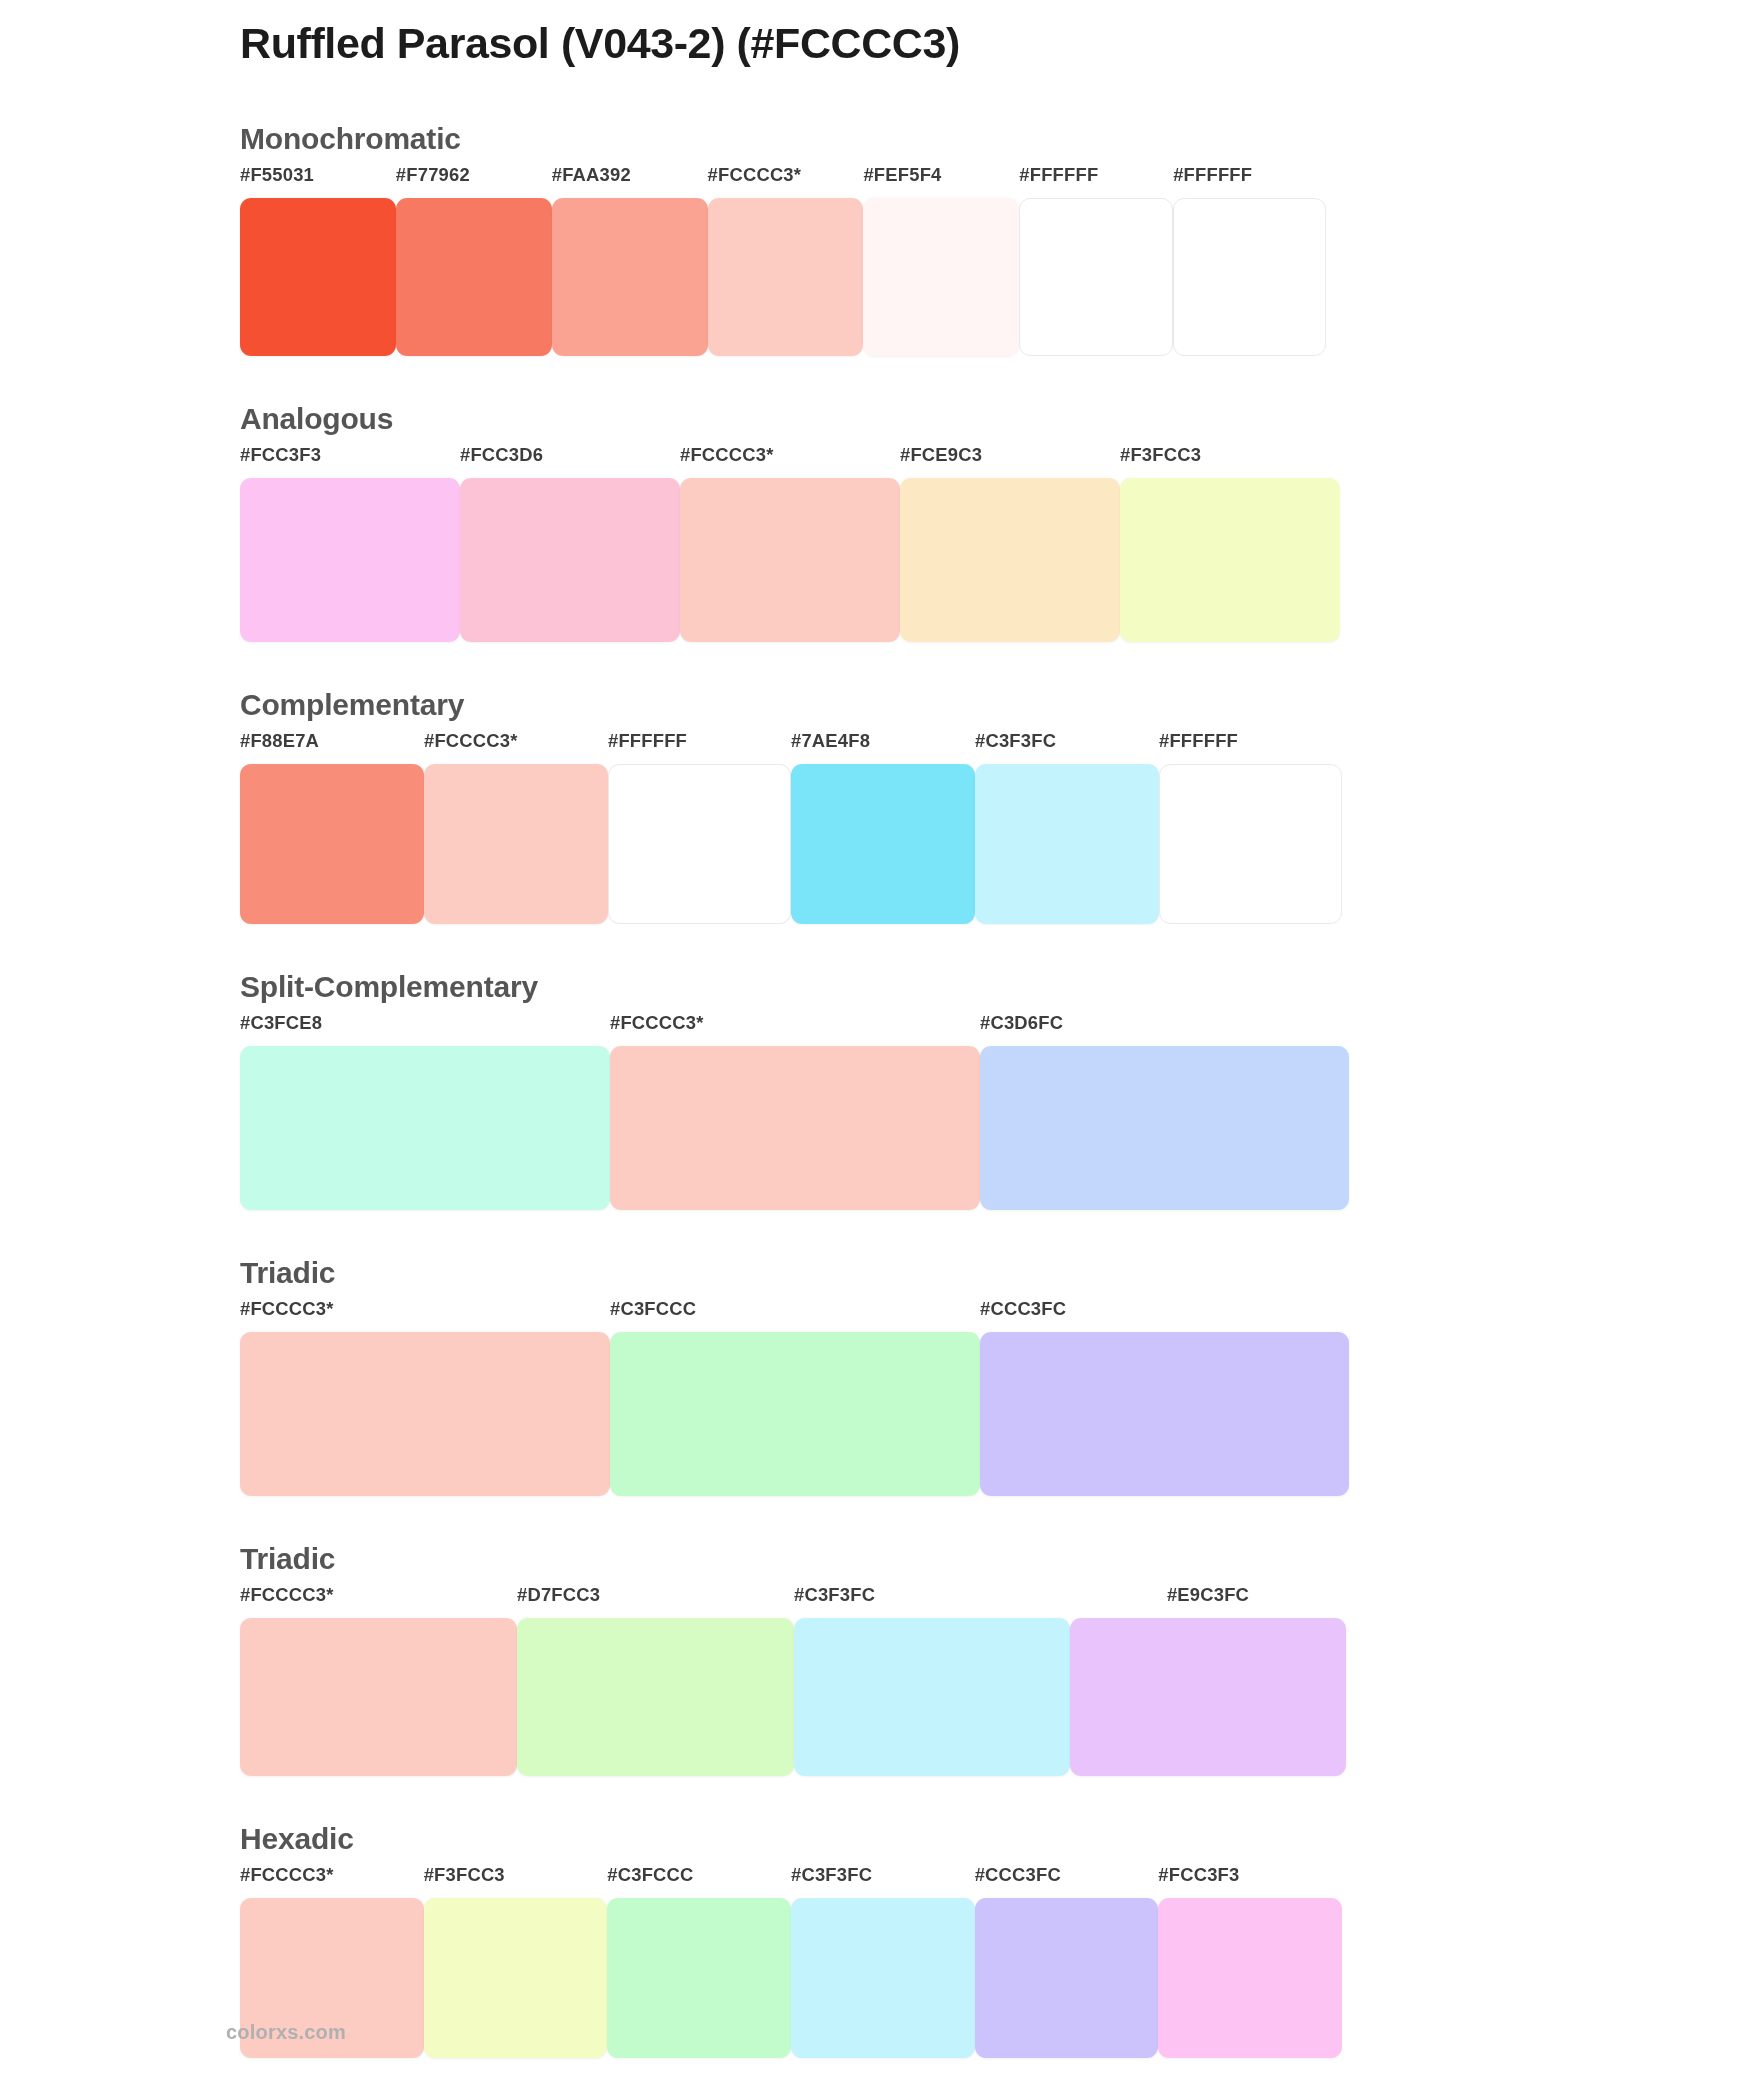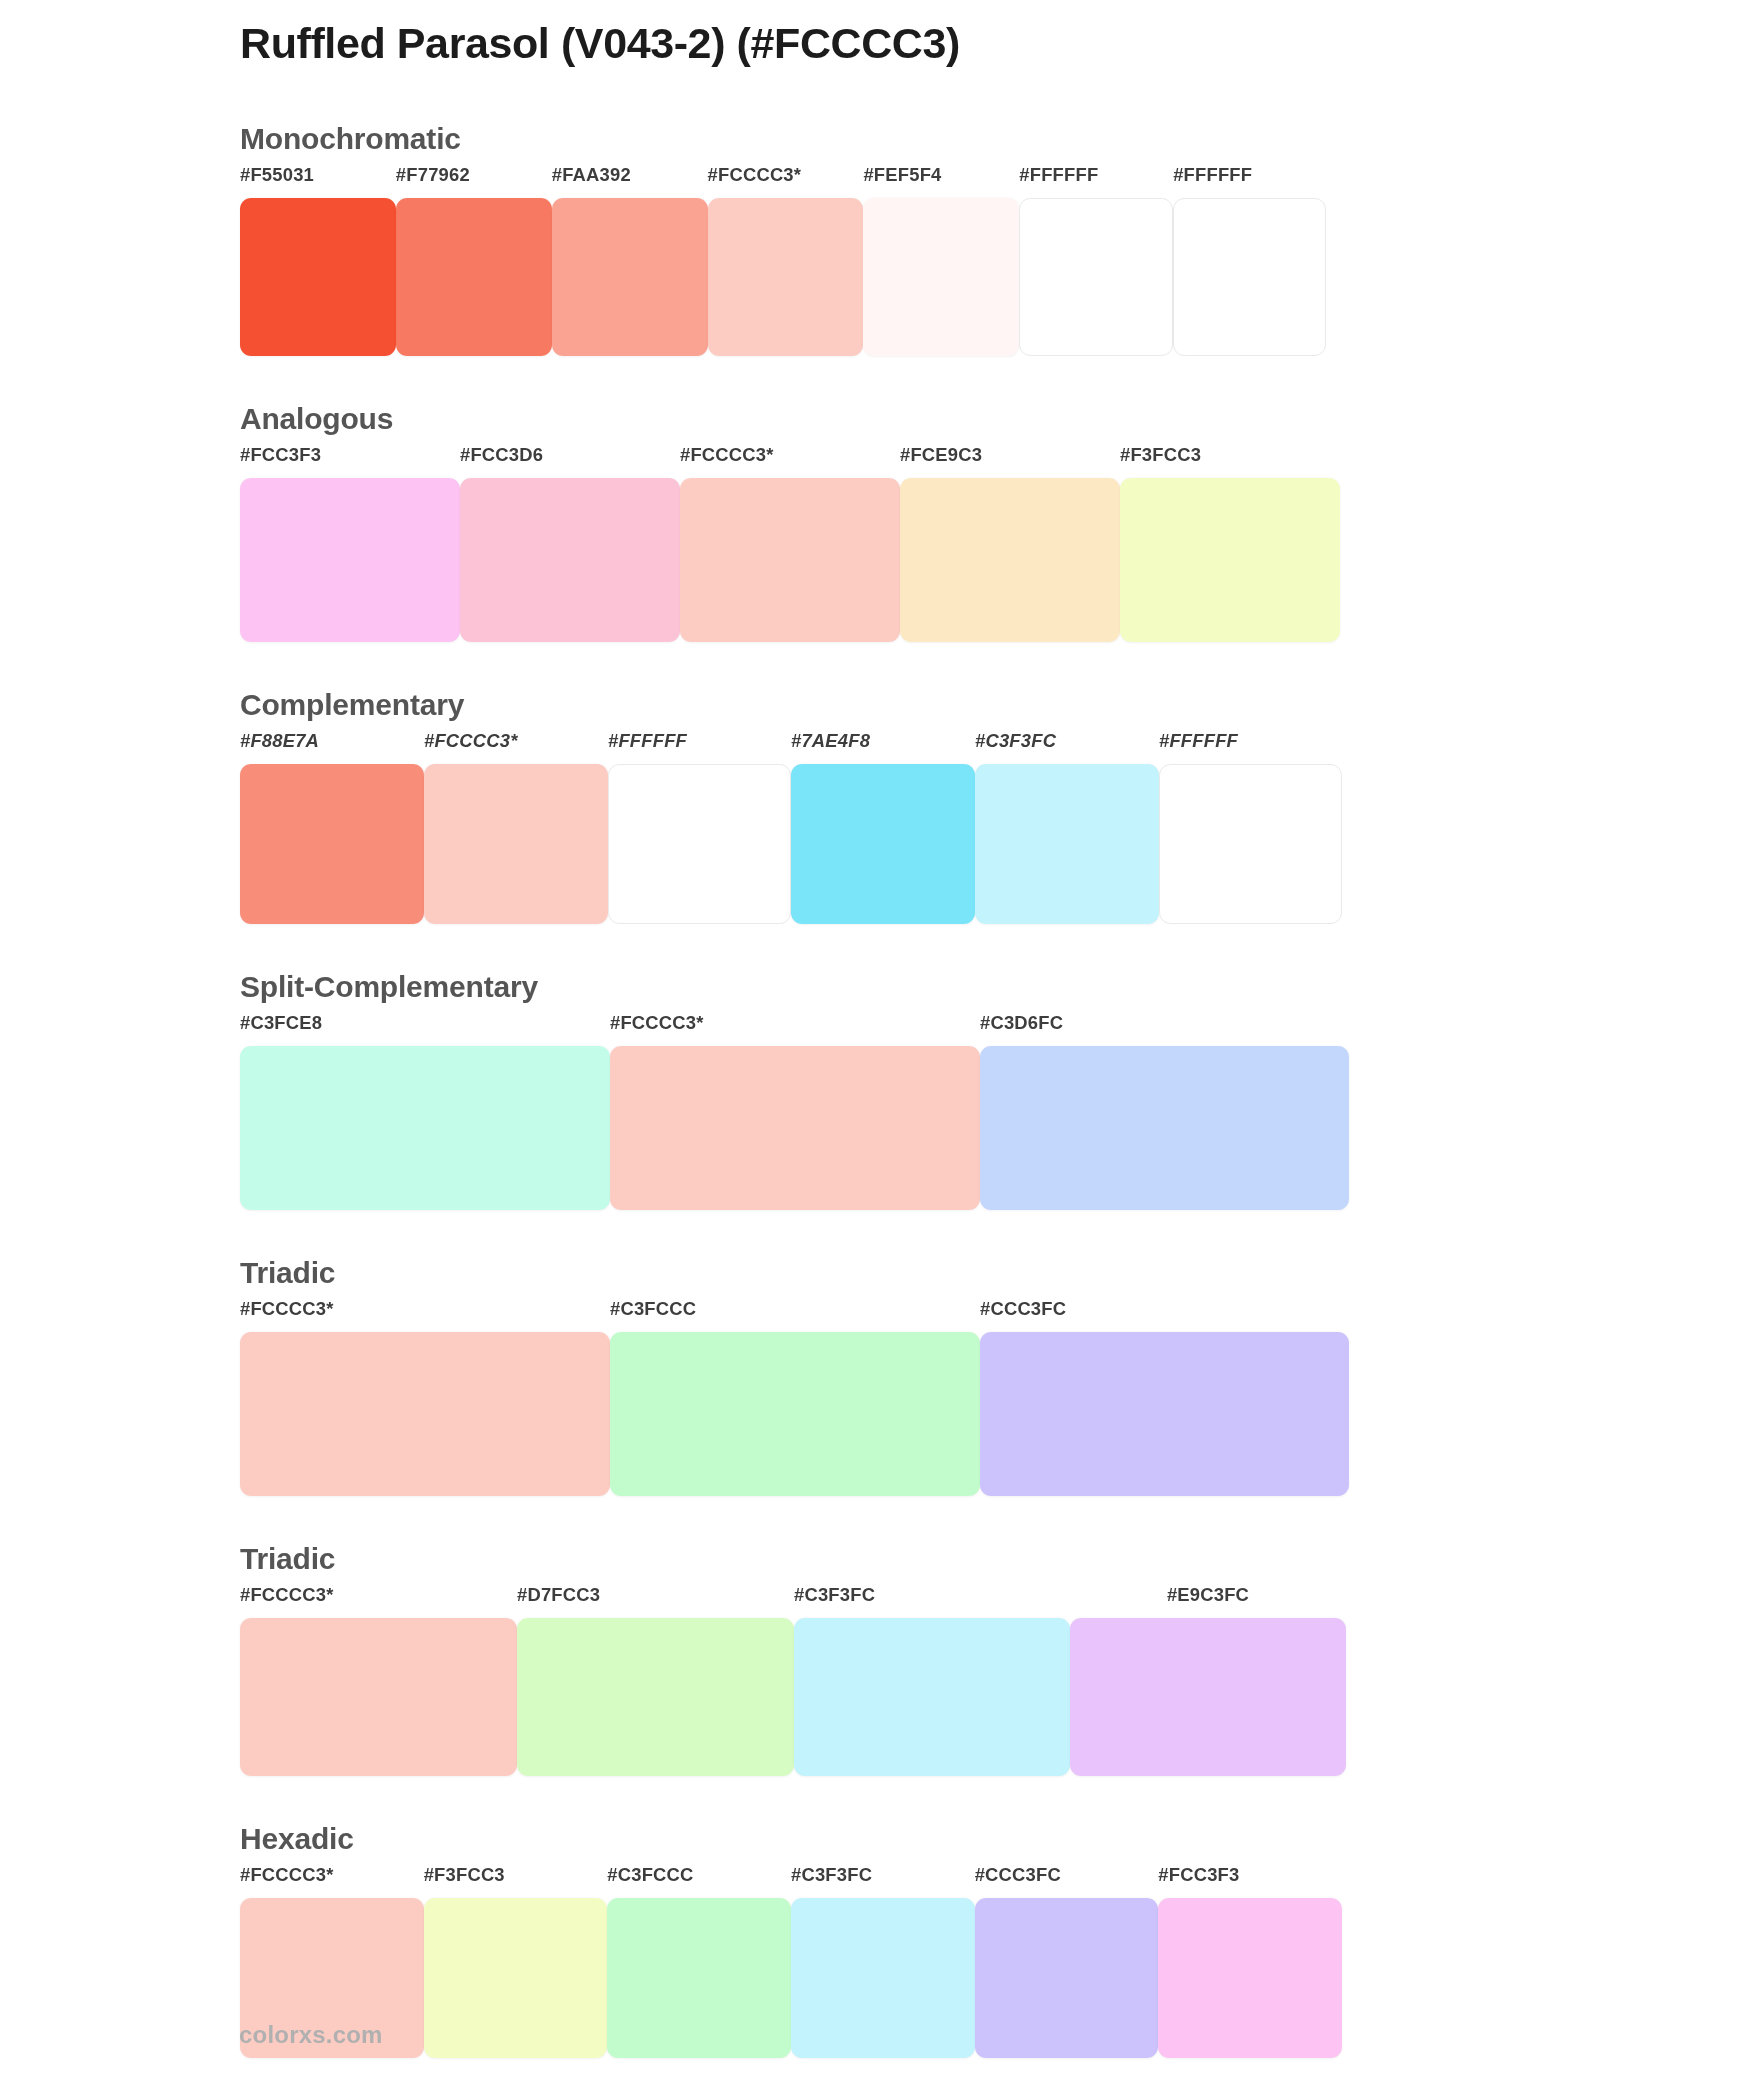--- a/index.html
+++ b/index.html
@@ -94,23 +94,23 @@
   .h-tri    .swatch-chip { height: 164px; }
   .h-tetra  .swatch-chip { height: 158px; }
   .h-hexa   .swatch-chip { height: 160px; }
 
   
   .sec-gap-1 { margin-top: 0; }
   .sec-gap   { margin-top: 46px; }
 
   .footer {
     position: absolute;
-    left: 239px;
+    left: 226px;
     top: 2021px;
-    font-size: 24px;
+    font-size: 20px;
     font-weight: bold;
     color: #b0b0b0;
     letter-spacing: 0.2px;
   }
 </style>
 </head>
 <body>
 
 <div class="page">
 
@@ -172,21 +172,21 @@
             <div class="swatch-chip" style="background: rgb(252, 233, 195);"></div>
           </div>
           <div class="swatch-cell" style="width: 220px;">
             <div class="swatch-label">#F3FCC3</div>
             <div class="swatch-chip" style="background: rgb(243, 252, 195);"></div>
           </div>
         </div>
       </div>
       <div class="section sec-gap">
         <div class="section-heading">Complementary</div>
-        <div class="swatch-row h-comp" style="width: 1175px; font-style: italic;">
+        <div class="swatch-row h-comp" style="width: 1175px;">
           <div class="swatch-cell" style="width: 184px;">
             <div class="swatch-label">#F88E7A</div>
             <div class="swatch-chip" style="background: rgb(248, 142, 122);"></div>
           </div>
           <div class="swatch-cell" style="width: 184px;">
             <div class="swatch-label">#FCCCC3*</div>
             <div class="swatch-chip" style="background: rgb(252, 204, 195);"></div>
           </div>
           <div class="swatch-cell" style="width: 183px;">
             <div class="swatch-label">#FFFFFF</div>

